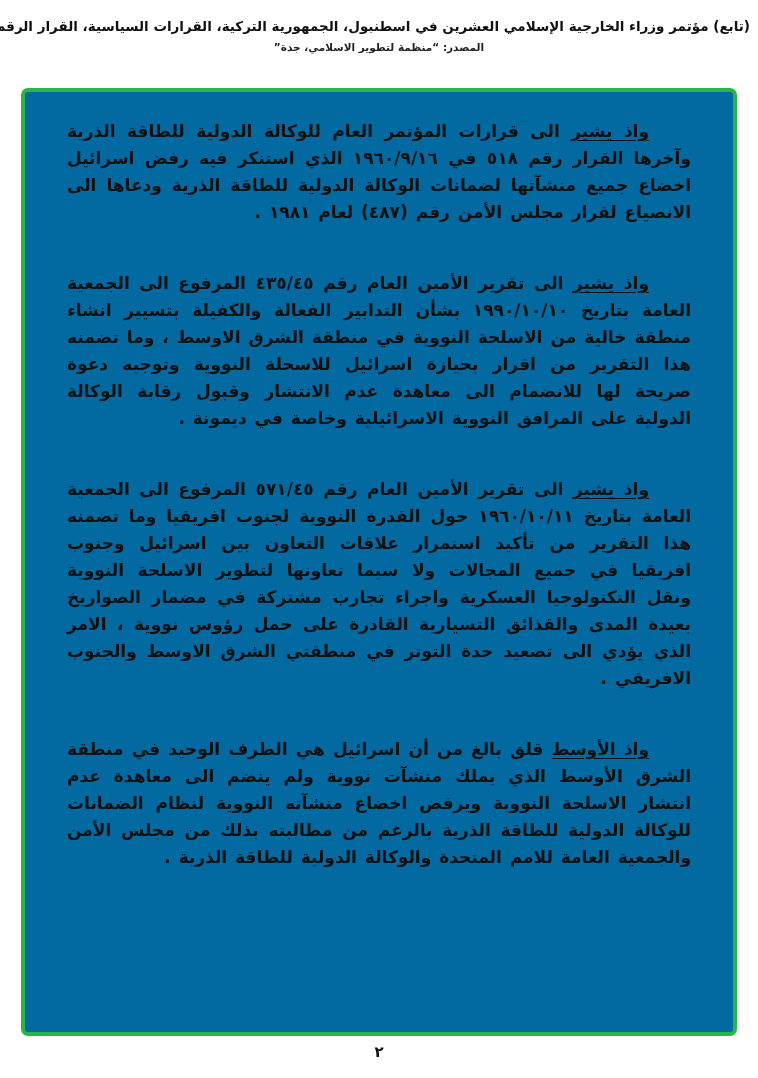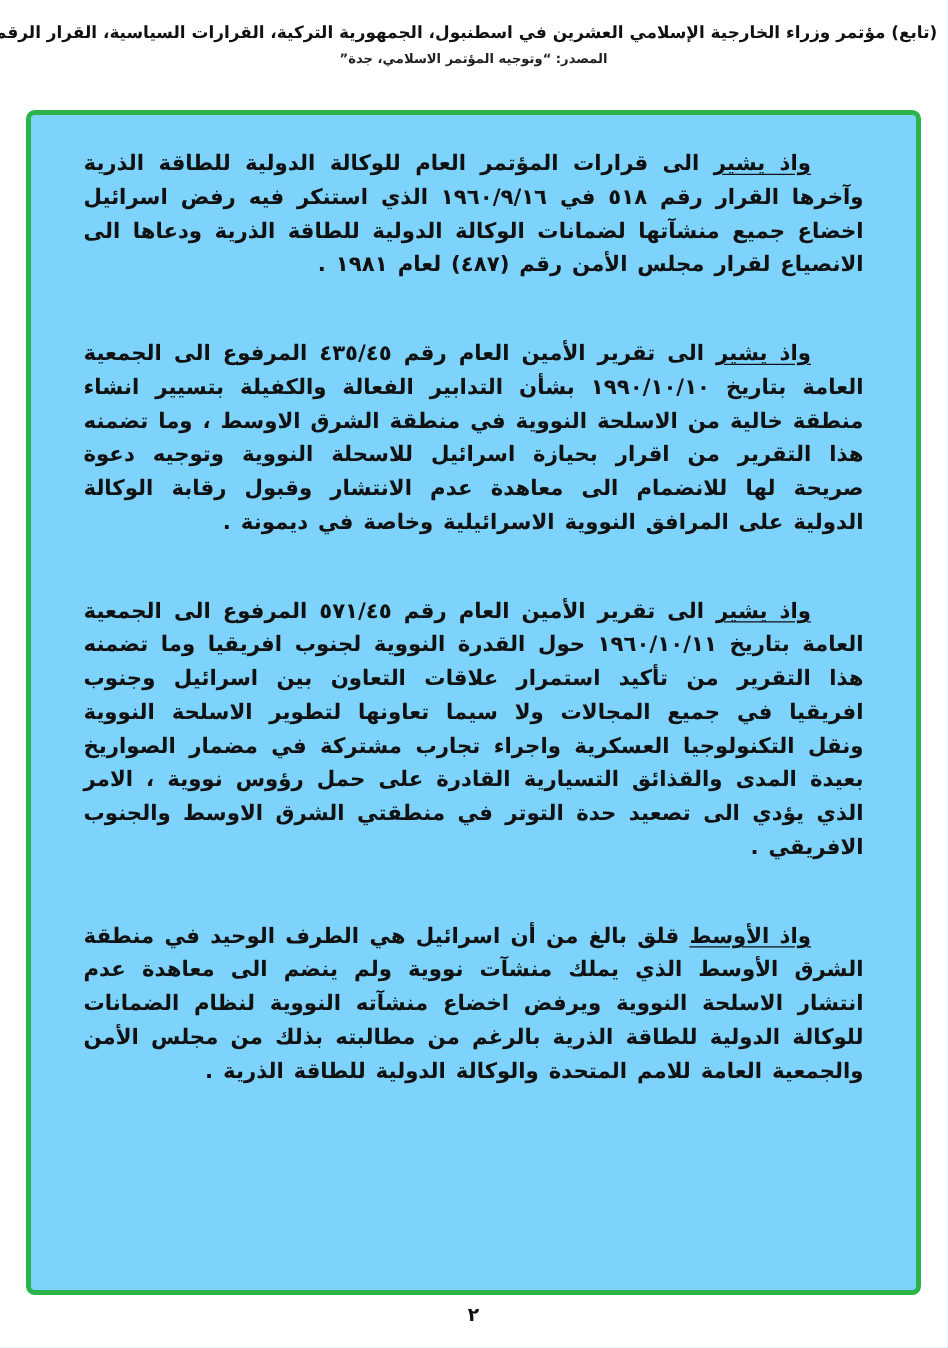--- a/index.html
+++ b/index.html
@@ -39,21 +39,21 @@
   }
   .green-box {
     position: absolute;
     top: 88px;
     left: 21px;
     right: 21px;
     height: 948px;
     box-sizing: border-box;
     border: 4px solid #2cb34a;
     border-radius: 7px;
-    background: #7dd3fc;
+    background: #0369a1;
     padding: 26px 42px 20px 42px;
   }
   .para {
     margin: 0 0 44px 0;
     font-size: 17px;
     font-weight: bold;
     line-height: 27px;
     text-align: justify;
     text-indent: 42px;
     word-spacing: 2px;
@@ -77,21 +77,21 @@
     font-weight: bold;
   }
 </style>
 </head>
 <body>
 
 <div class="page">
 
   <header class="doc-header">
     <div class="header-title">(تابع) مؤتمر وزراء الخارجية الإسلامي العشرين في اسطنبول، الجمهورية التركية، القرارات السياسية، القرار الرقم ٢٠/٧-س</div>
-    <div class="header-source">المصدر: “وتوجيه المؤتمر الاسلامي، جدة”</div>
+    <div class="header-source">المصدر: “منظمة لتطوير الاسلامي، جدة”</div>
   </header>
 
   <main class="green-box" style="border-color: rgb(44, 179, 74);">
 
     <p class="para"><span class="lead">واذ يشير</span><span> الى قرارات المؤتمر العام للوكالة الدولية للطاقة الذرية وآخرها القرار رقم ٥١٨ في ١٩٦٠/٩/١٦ الذي استنكر فيه رفض اسرائيل اخضاع جميع منشآتها لضمانات الوكالة الدولية للطاقة الذرية ودعاها الى الانصياع لقرار مجلس الأمن رقم (٤٨٧) لعام ١٩٨١ .</span></p>
 
     <p class="para"><span class="lead">واذ يشير</span><span> الى تقرير الأمين العام رقم ٤٣٥/٤٥ المرفوع الى الجمعية العامة بتاريخ ١٩٩٠/١٠/١٠ بشأن التدابير الفعالة والكفيلة بتسيير انشاء منطقة خالية من الاسلحة النووية في منطقة الشرق الاوسط ، وما تضمنه هذا التقرير من اقرار بحيازة اسرائيل للاسحلة النووية وتوجيه دعوة صريحة لها للانضمام الى معاهدة عدم الانتشار وقبول رقابة الوكالة الدولية على المرافق النووية الاسرائيلية وخاصة في ديمونة .</span></p>
 
     <p class="para"><span class="lead">واذ يشير</span><span> الى تقرير الأمين العام رقم ٥٧١/٤٥ المرفوع الى الجمعية العامة بتاريخ ١٩٦٠/١٠/١١ حول القدرة النووية لجنوب افريقيا وما تضمنه هذا التقرير من تأكيد استمرار علاقات التعاون بين اسرائيل وجنوب افريقيا في جميع المجالات ولا سيما تعاونها لتطوير الاسلحة النووية ونقل التكنولوجيا العسكرية واجراء تجارب مشتركة في مضمار الصواريخ بعيدة المدى والقذائق التسيارية القادرة على حمل رؤوس نووية ، الامر الذي يؤدي الى تصعيد حدة التوتر في منطقتي الشرق الاوسط والجنوب الافريقي .</span></p>
 

